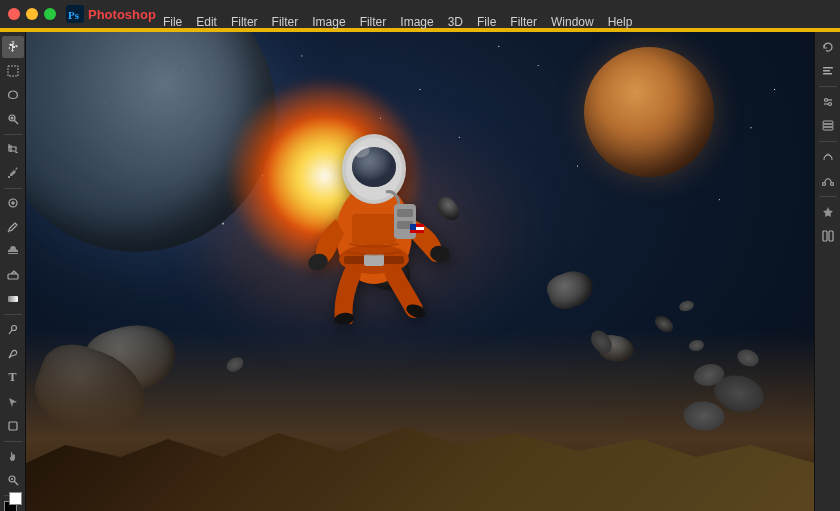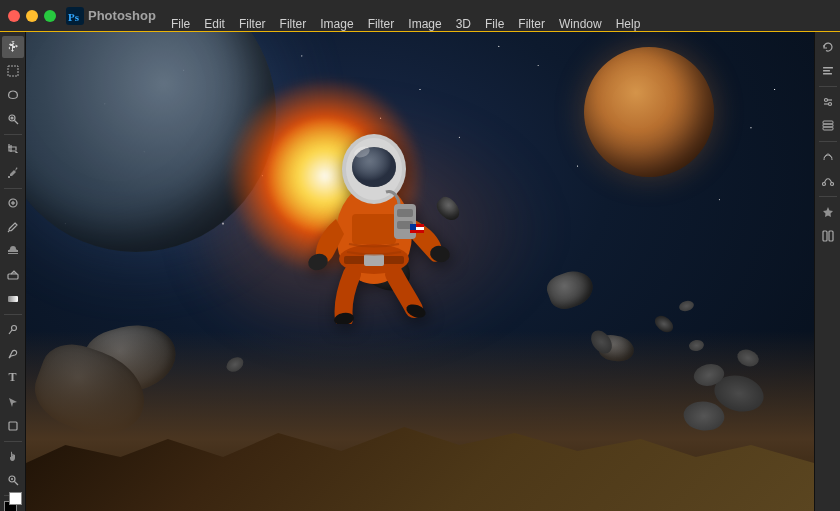--- a/index.html
+++ b/index.html
@@ -13,21 +13,21 @@
     }
 
     
     #titlebar {
       height: 32px;
       background: #2b2b2b;
       display: flex;
       align-items: center;
       padding: 0 8px;
       gap: 0;
-      border-bottom: 1px solid #eab308;
+      border-bottom: 4px solid #eab308;
     }
 
     #traffic-lights {
       display: flex;
       align-items: center;
       gap: 6px;
       margin-right: 10px;
     }
     .traffic-dot {
       width: 12px; height: 12px;
@@ -37,24 +37,24 @@
     .dot-min   { background: #ffbd2e; }
     .dot-max   { background: #27c93f; }
 
     #app-icon {
       width: 18px; height: 18px;
       margin-right: 4px;
       flex-shrink: 0;
     }
 
     #app-name {
-      color: #a3a3a3;
+      color: #ef4444;
       font-size: 13px;
       font-weight: 600;
-      margin-right: 8px;
+      margin-right: 0;
     }
 
     .menu-item {
       color: #d0d0d0;
       font-size: 12px;
       padding: 8px 7px;
       height: 32px;
       line-height: 32px;
       cursor: pointer;
       white-space: nowrap;

